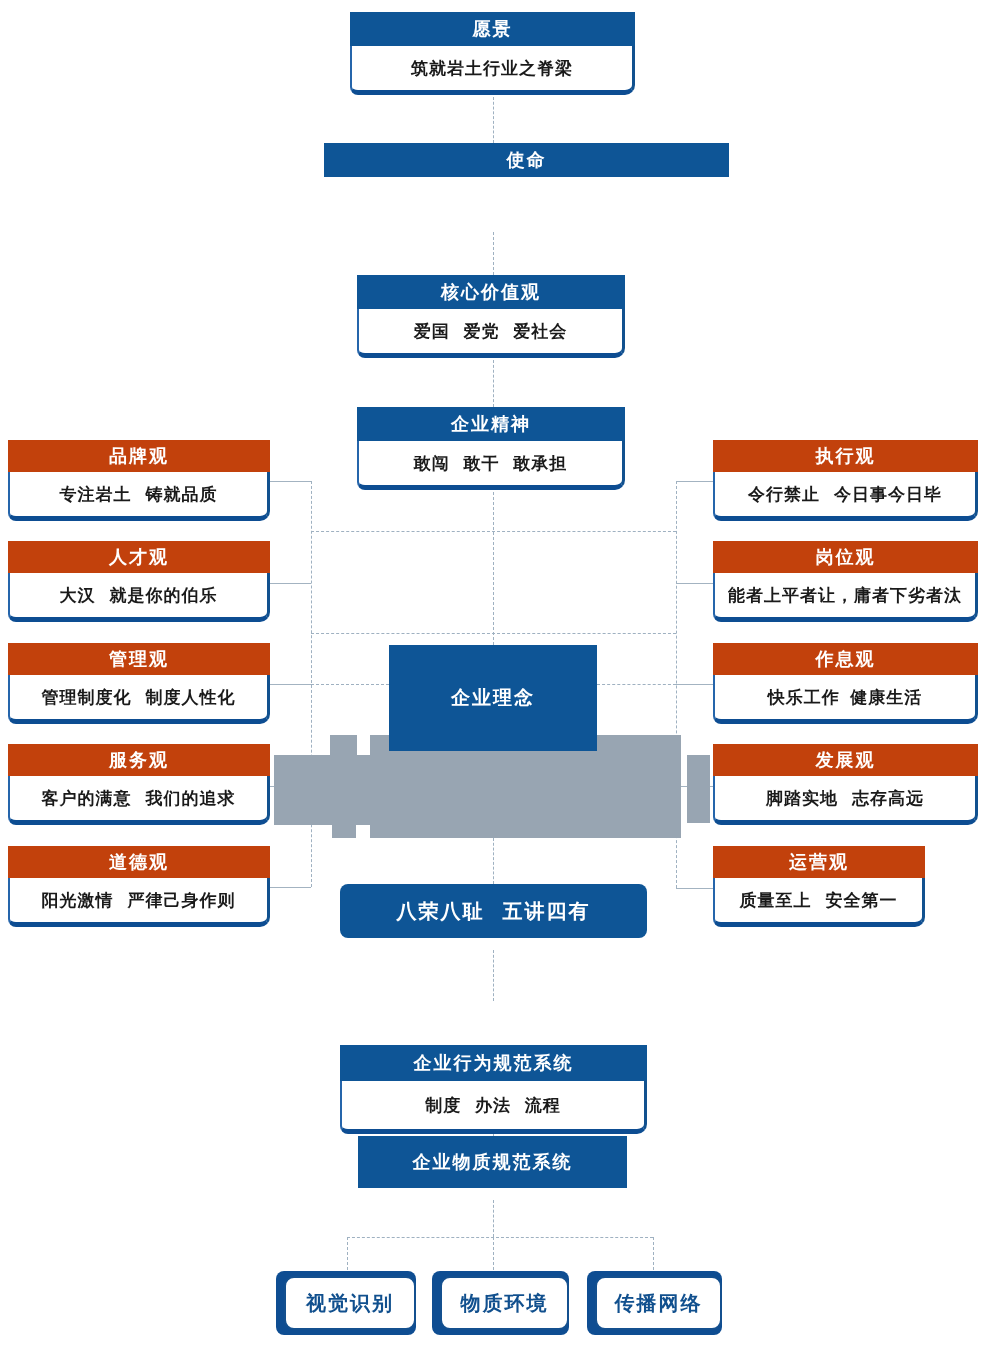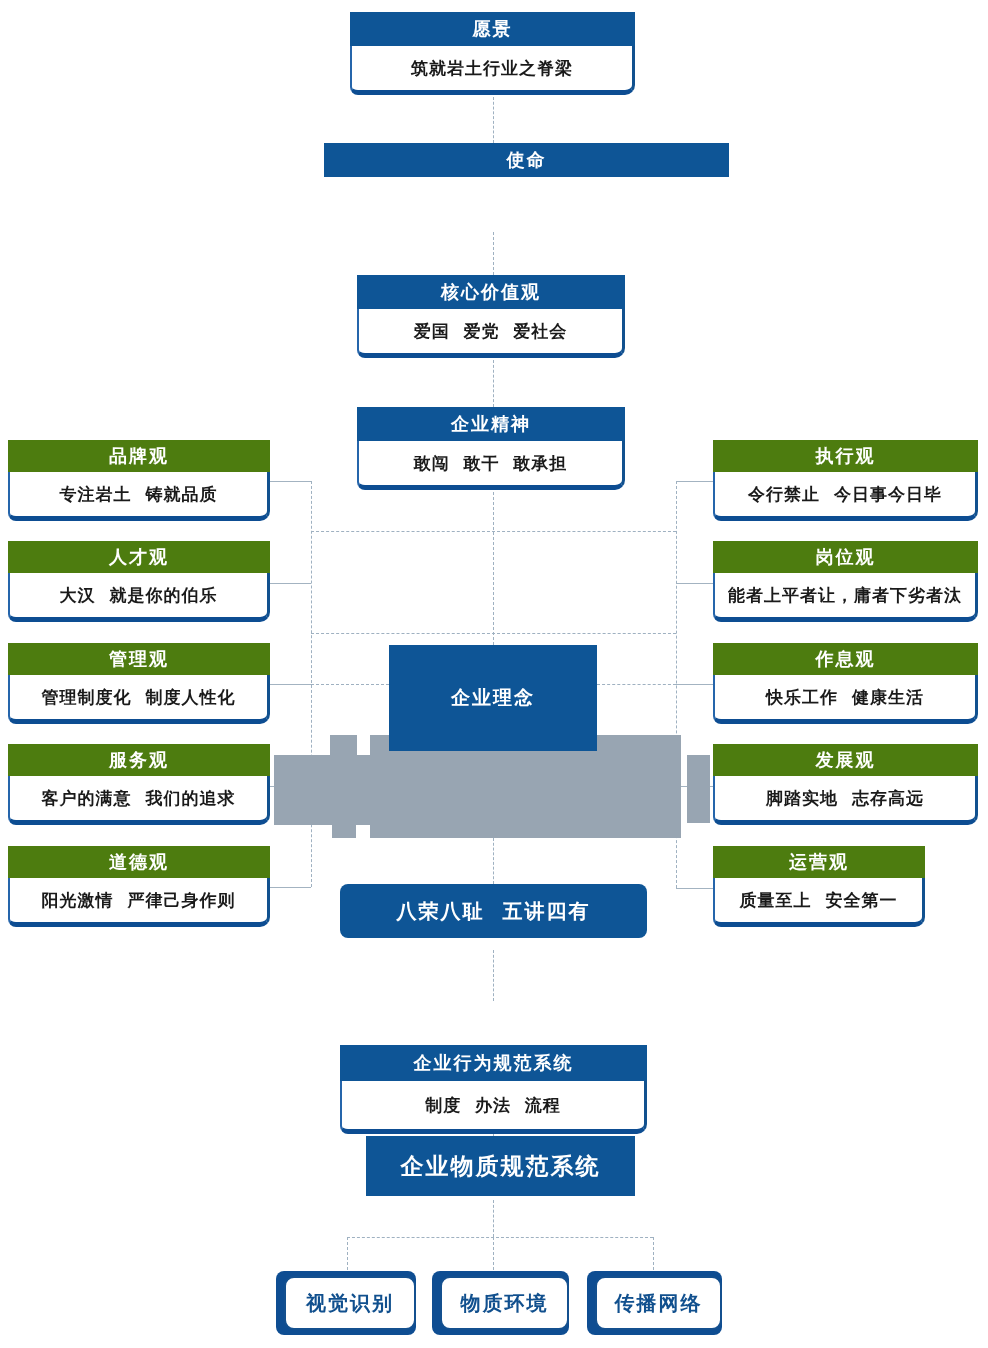--- a/index.html
+++ b/index.html
@@ -9,21 +9,21 @@
   }
   
   .card { position:absolute; }
   .card .hdr {
     height:32px; display:flex; align-items:center; justify-content:center;
     color:#ffffff; font-weight:bold; font-size:18px; letter-spacing:2px;
   }
   .card.hdr-tall .hdr { height:34px; }
   .card.hdr-xtall .hdr { height:36px;margin-top:44px; }
   .card.blue .hdr { background:#0e5596; }
-  .card.green .hdr { background:#4d7c0f; }
+  .card.green .hdr { background:#c2410c; }
   .card .bod {
     background:#ffffff; height:44px;
     border:2px solid #2565ab; border-top:0;
     border-bottom:5px solid #0d4d92; border-right:3px solid #11518f;
     border-radius:0 0 10px 8px;
     display:flex; align-items:center; justify-content:center;
     font-size:17px; font-weight:bold; color:#1a1a1a; white-space:pre; letter-spacing:1px;text-align:right;
   }
   .card.body-tall .bod { height:48px; }
   
@@ -132,21 +132,21 @@
   </div>
 
   <div class="card green" style="left:713px;top:440px;width:265px;">
     <div class="hdr">执行观</div>
     <div class="bod">令行禁止  今日事今日毕</div>
   </div>
   <div class="card green" style="left:713px;top:541px;width:265px;">
     <div class="hdr">岗位观</div>
     <div class="bod">能者上平者让，庸者下劣者汰</div>
   </div>
-  <div class="card green" style="left:713px;top:643px;width:265px;">
+  <div class="card green" style="left:713px;top:643px;width:265px;font-family:Liberation Serif, serif;">
     <div class="hdr">作息观</div>
     <div class="bod">快乐工作  健康生活</div>
   </div>
   <div class="card green" style="left:713px;top:744px;width:265px;">
     <div class="hdr">发展观</div>
     <div class="bod">脚踏实地  志存高远</div>
   </div>
   <div class="card green" style="left:713px;top:846px;width:212px;">
     <div class="hdr">运营观</div>
     <div class="bod">质量至上  安全第一</div>
@@ -154,21 +154,21 @@
 
   <div class="solidbox" style="left:389px;top:645px;width:208px;height:106px;font-size:19px;">企业理念</div>
 
   <div class="solidbox" style="left:340px;top:884px;width:307px;height:54px;font-size:20px;border-radius:8px;">八荣八耻  五讲四有</div>
 
   <div class="card blue hdr-xtall body-tall" style="left:340px;top:1001px;width:307px;">
     <div class="hdr">企业行为规范系统</div>
     <div class="bod">制度  办法  流程</div>
   </div>
 
-  <div class="solidbox" style="left:366px;top:1136px;width:269px;height:60px;font-size:23px;">企业物质规范系统</div>
+  <div class="solidbox" style="left:358px;top:1136px;width:269px;height:52px;font-size:18px;">企业物质规范系统</div>
 
   <div class="bbox" style="left:276px;top:1271px;width:140px;height:64px;">
     <div class="inner">视觉识别</div>
   </div>
   <div class="bbox" style="left:432px;top:1271px;width:137px;height:64px;">
     <div class="inner">物质环境</div>
   </div>
   <div class="bbox" style="left:587px;top:1271px;width:135px;height:64px;">
     <div class="inner">传播网络</div>
   </div>

